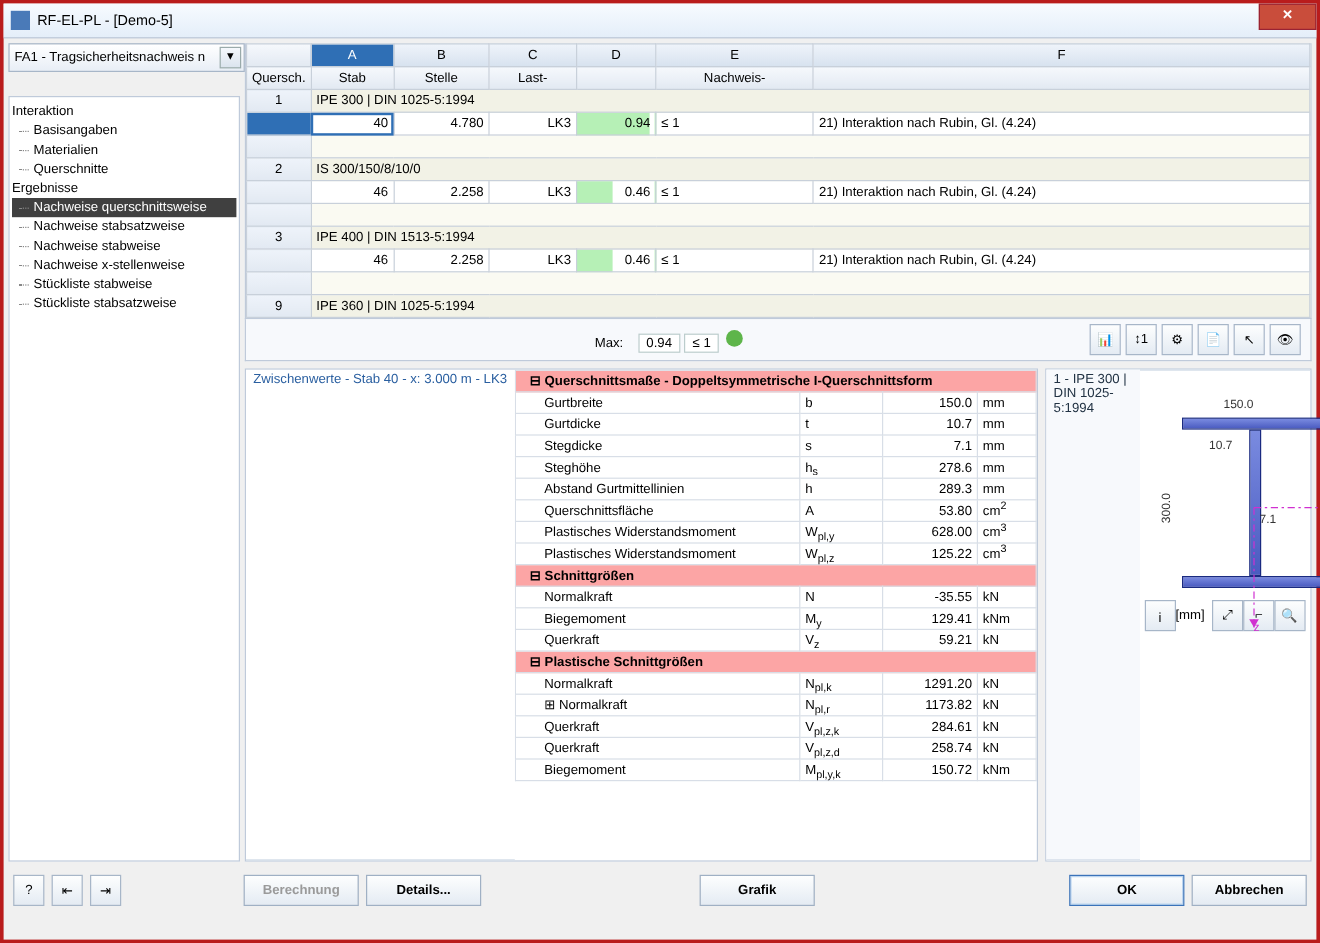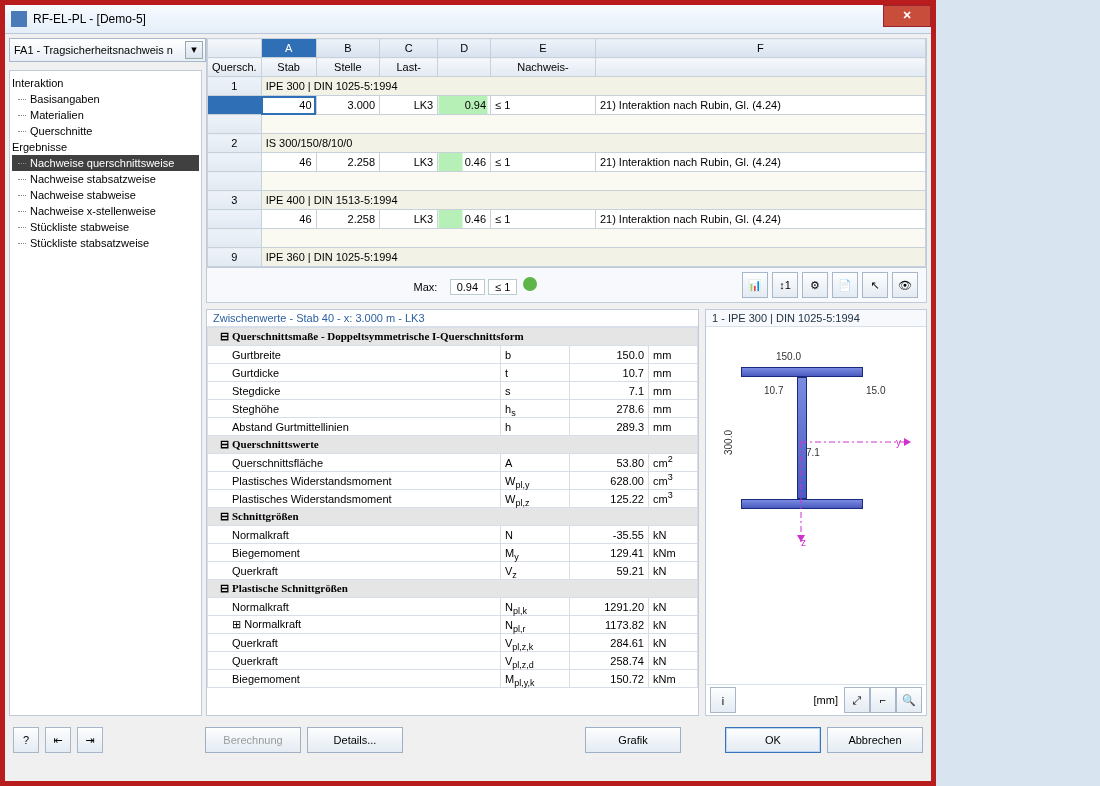--- a/index.html
+++ b/index.html
@@ -1,25 +1,25 @@
 <!DOCTYPE html>
 <html><head>
 <meta charset="utf-8">
 <style>
 html,body{margin:0;padding:0;font-family:"Segoe UI",Tahoma,sans-serif;font-size:11px;background:#d8e4f0;color:#000;}
-.window{position:relative;width:936px;height:786px;background:#f0f0f0;border:5px solid #b91c1c;box-sizing:border-box;}
+.window{position:relative;width:1100px;height:786px;background:#f0f0f0;border:3px solid #b91c1c;box-sizing:border-box;}
 .titlebar{height:28px;background:linear-gradient(#f7fbff,#e4eef9);display:flex;align-items:center;padding:0 6px;border-bottom:1px solid #b8c6d8;}
 .titlebar .icon{width:16px;height:16px;background:#4a7ab8;margin-right:6px;}
 .titlebar .title{flex:1;font-size:12px;}
 .titlebar .close{width:46px;height:20px;background:#c94d3b;border:1px solid #923;position:absolute;right:0;top:0;color:#fff;text-align:center;line-height:18px;font-weight:bold;}
 .menubar{height:22px;background:linear-gradient(#f2f6fb,#e0e8f2);display:flex;align-items:center;padding:0 6px;gap:16px;border-bottom:1px solid #c7d0db;}
 .menubar span{cursor:default;}
 .body{display:flex;height:calc(100% - 28px - 22px - 40px);}
 .sidebar{width:193px;background:#fff;border:1px solid #bfcada;margin:4px;box-sizing:border-box;display:flex;flex-direction:column;}
-.combo{height:22px;border:1px solid #a7b6c8;margin:0 0 4px 0;display:flex;align-items:center;padding:0 4px;background:linear-gradient(#fff,#e8eef6);position:relative;}
+.combo{height:22px;border:1px solid #a7b6c8;margin:0 0 16px 0;display:flex;align-items:center;padding:0 4px;background:linear-gradient(#fff,#e8eef6);position:relative;}
 .combo .arr{position:absolute;right:2px;top:2px;width:16px;height:16px;border:1px solid #9aa;text-align:center;line-height:14px;background:linear-gradient(#f5f8fc,#dbe4ee);}
 .tree{padding:4px 2px;line-height:16px;}
 .tree .hdr{color:#000;}
 .tree .item{padding-left:18px;position:relative;}
 .tree .item::before{content:"";position:absolute;left:6px;top:8px;width:8px;border-top:1px dotted #888;}
 .tree .sel{background:#404040;color:#fff;}
 .main{flex:1;margin:4px 4px 4px 0;display:flex;flex-direction:column;min-width:0;}
 .panelTitle{background:linear-gradient(#eef3fa,#dde7f2);border:1px solid #bfcada;padding:3px 8px;color:#234;font-size:12px;}
 .gridWrap{border:1px solid #bfcada;border-top:none;background:#fff;}
 table.grid{border-collapse:collapse;width:100%;font-size:11px;}
@@ -31,37 +31,37 @@
 tr.selrow td.rh{background:#2f6fb5;color:#fff;}
 td.right{text-align:right;}
 td.center{text-align:right;}
 td.bar{background:linear-gradient(to right,#b6f0b6 0,#b6f0b6 var(--w,40%),#fff var(--w,40%),#fff 100%);}
 .maxline{display:flex;align-items:center;justify-content:flex-end;gap:6px;padding:4px 8px;border:1px solid #bfcada;border-top:none;background:#f7f9fc;}
 .maxline .fld{border:1px solid #bcc;background:#fff;padding:1px 6px;min-width:46px;text-align:right;}
 .maxline .ok{width:14px;height:14px;border-radius:50%;background:#5eb54a;display:inline-block;}
 .toolbar-right{display:flex;gap:4px;margin-left:auto;}
 .tbtn{width:24px;height:24px;border:1px solid #a7b6c8;background:linear-gradient(#fdfefe,#e4ebf3);display:inline-flex;align-items:center;justify-content:center;}
 .lower{display:flex;gap:6px;margin-top:6px;min-height:0;flex:1;}
-.detailPanel{flex:1;border:1px solid #bfcada;background:#fff;display:flex;flex-direction:column;min-width:0;}
+.detailPanel{flex:1;border:1px solid #bfcada;background:#fff;display:flex;flex-direction:row;min-width:0;}
 .detailTitle{color:#2a5fa0;padding:2px 6px;border-bottom:1px solid #d8e0ea;}
 .detailScroll{overflow:auto;flex:1;}
 table.det{border-collapse:collapse;width:100%;font-size:11px;}
 table.det td{border:1px solid #d8dee7;padding:1px 4px;height:15px;}
-table.det tr.group td{background:#e5e5e5;font-weight:bold;font-family:Liberation Serif, serif;}
+table.det tr.group td{background:#fca5a5;font-weight:bold;}
 table.det td.sym{width:60px;}
 table.det td.val{width:70px;text-align:right;}
 table.det td.unit{width:40px;}
 table.det td.lbl{padding-left:24px;}
 table.det td.lbl.e{padding-left:12px;}
-.preview{width:220px;border:1px solid #bfcada;background:#fff;display:flex;flex-direction:column;}
+.preview{width:220px;border:1px solid #bfcada;background:#fff;display:flex;flex-direction:row;}
 .preview .ptitle{padding:2px 6px;color:#234;border-bottom:1px solid #d8e0ea;background:#f7f9fc;}
 .preview .canvas{flex:1;position:relative;}
 .preview .footer{display:flex;justify-content:space-between;align-items:center;padding:2px 4px;border-top:1px solid #d8e0ea;}
 .footerBtns{display:flex;align-items:center;gap:6px;height:40px;padding:0 8px;}
-.btn{min-width:70px;height:24px;border:1px solid #9fb0c4;background:linear-gradient(#fdfefe,#e4ebf3);padding:0 12px;display:inline-flex;align-items:center;justify-content:center;}
+.btn{min-width:70px;height:24px;border:1px solid #9fb0c4;background:linear-gradient(#fdfefe,#e4ebf3);padding:0 12px;display:inline-flex;align-items:center;justify-content:center;font-weight:bold;}
 .btn.primary{border:1px solid #3b73b9;box-shadow:0 0 0 1px #bcd5f0 inset;}
 .btn.disabled{color:#9a9a9a;}
 .spacer{flex:1;}
 .ibeam{position:absolute;left:35px;top:40px;}
 .ibeam .flange{width:120px;height:8px;background:linear-gradient(#7a8be0,#4a5bc0);border:1px solid #1a2a80;}
 .ibeam .web{width:8px;height:120px;background:linear-gradient(#7a8be0,#4a5bc0);border:1px solid #1a2a80;margin:0 auto;}
 .dim{position:absolute;font-size:10px;color:#333;}
 .axis-y{position:absolute;color:#d030d0;font-size:10px;}
 .axis-z{position:absolute;color:#d030d0;font-size:10px;}
 sup,sub{font-size:9px;line-height:0;}
@@ -124,21 +124,21 @@
                 <th>Nachweis-</th>
                 <th></th>
               </tr>
               <tr class="section">
                 <td class="rh">1</td>
                 <td class="sec" colspan="6">IPE 300 | DIN 1025-5:1994</td>
               </tr>
               <tr class="selrow">
                 <td class="rh"></td>
                 <td class="center" style="outline:2px solid #2f6fb5;outline-offset:-2px;">40</td>
-                <td class="right">3.000</td>
+                <td class="right">4.780</td>
                 <td class="center">LK3</td>
                 <td class="right bar" style="--w:94%;">0.94</td>
                 <td>≤ 1</td>
                 <td>21) Interaktion nach Rubin, Gl. (4.24)</td>
               </tr>
               <tr>
                 <td class="rh"></td>
                 <td colspan="6" style="background:#fafaf2;"></td>
               </tr>
               <tr class="section">
@@ -232,23 +232,20 @@
                     <td class="lbl">Steghöhe</td>
                     <td class="sym">h<sub>s</sub></td>
                     <td class="val">278.6</td>
                     <td class="unit">mm</td>
                   </tr>
                   <tr>
                     <td class="lbl">Abstand Gurtmittellinien</td>
                     <td class="sym">h</td>
                     <td class="val">289.3</td>
                     <td class="unit">mm</td>
-                  </tr>
-                  <tr class="group">
-                    <td colspan="4" class="lbl e">⊟ Querschnittswerte</td>
                   </tr>
                   <tr>
                     <td class="lbl">Querschnittsfläche</td>
                     <td class="sym">A</td>
                     <td class="val">53.80</td>
                     <td class="unit">cm<sup>2</sup></td>
                   </tr>
                   <tr>
                     <td class="lbl">Plastisches Widerstandsmoment</td>
                     <td class="sym">W<sub>pl,y</sub></td>

